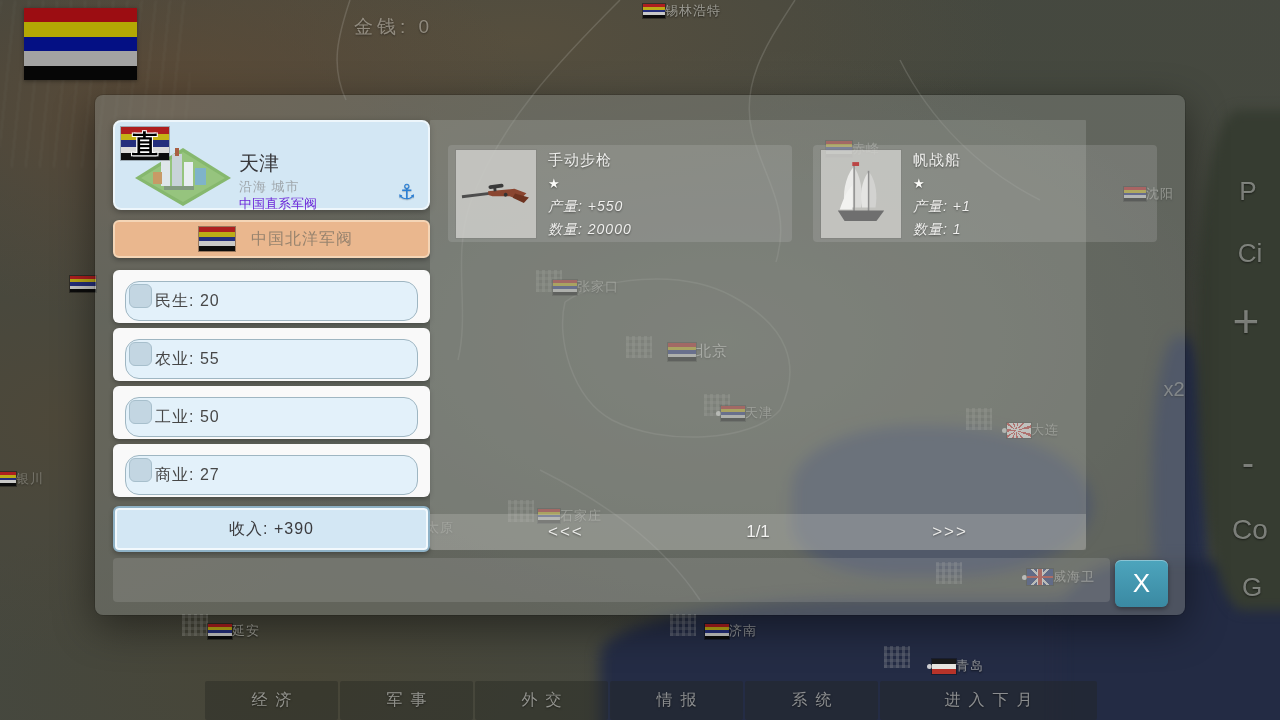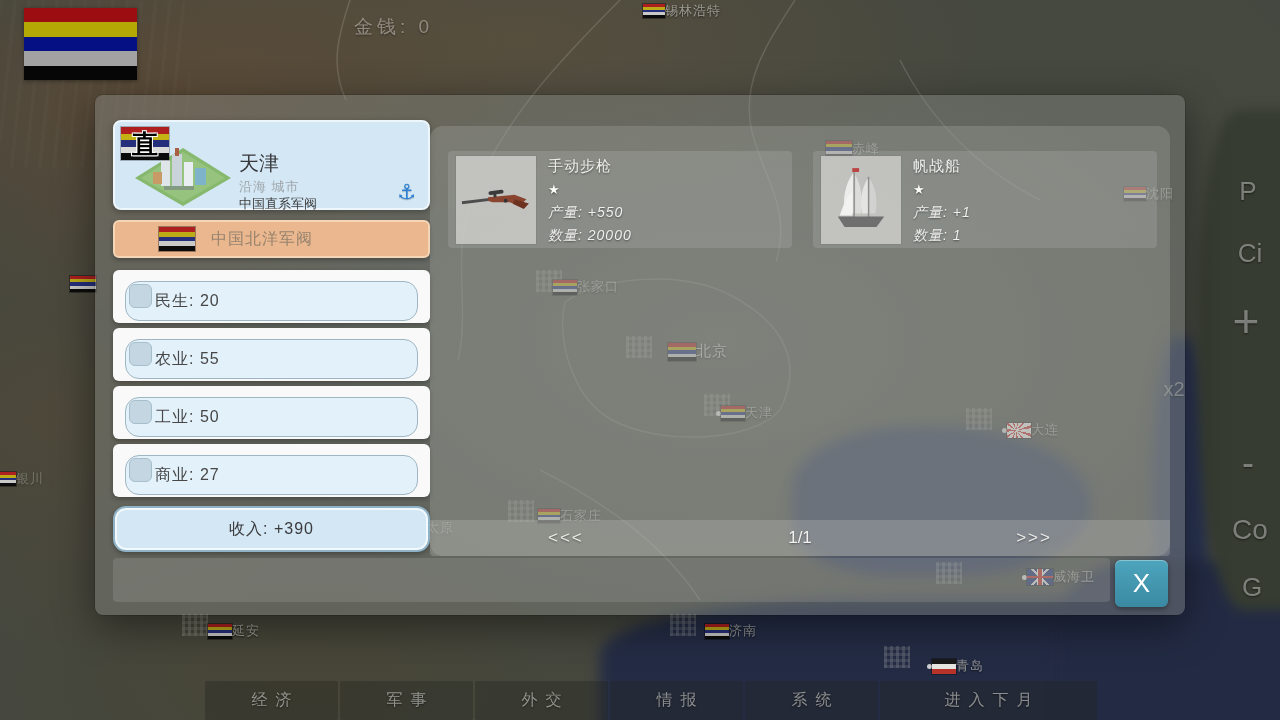--- a/index.html
+++ b/index.html
@@ -77,41 +77,41 @@
     background:#d3e7f4;border:2px solid #edf6fb;border-radius:8px;
     box-shadow:0 2px 6px rgba(0,0,0,.3);cursor:pointer;}
   .city-flag{position:absolute;left:6px;top:5px;width:48px;height:33px;z-index:3;
     background:linear-gradient(#ae1f1f 0 20%, #c4b215 20% 40%, #252f7c 40% 60%, #dcdcda 60% 80%, #0c0c0c 80% 100%);
     box-shadow:0 0 0 1px rgba(0,0,0,.25);display:flex;align-items:center;justify-content:center;}
   .city-flag span{font-size:26px;font-weight:bold;color:#000;line-height:1;
     text-shadow:-1px -1px 0 #fff,1px -1px 0 #fff,-1px 1px 0 #fff,1px 1px 0 #fff;}
   .city-illu{position:absolute;left:16px;top:20px;width:104px;height:68px;}
   .city-name{position:absolute;left:124px;top:28px;font-size:20px;color:#37373a;}
   .city-sub1{position:absolute;left:124px;top:56px;font-size:13px;color:#9fa6ab;letter-spacing:1px;}
-  .city-sub2{position:absolute;left:124px;top:73px;font-size:13px;color:#404040;}
+  .city-sub2{position:absolute;left:124px;top:73px;font-size:13px;color:#6d28d9;}
   .anchor{position:absolute;right:12px;bottom:4px;font-size:21px;color:#2b7fd4;text-shadow:0 1px 1px rgba(0,0,0,.2);}
   .faction-btn{position:absolute;left:18px;top:125px;width:317px;height:38px;
     background:#eab78e;border:2px solid #f4d5b6;border-radius:6px;
-    box-shadow:0 2px 5px rgba(0,0,0,.3);display:flex;align-items:center;padding-left:44px;gap:16px;cursor:pointer;}
+    box-shadow:0 2px 5px rgba(0,0,0,.3);display:flex;align-items:center;padding-left:84px;gap:16px;cursor:pointer;}
   .faction-btn .flag5{width:36px;height:24px;}
   .faction-btn .lbl{font-size:16px;color:#97836e;letter-spacing:1px;}
   .stat-row{position:absolute;left:18px;width:317px;height:53px;background:#f9f9f9;border-radius:6px;
     box-shadow:0 2px 5px rgba(0,0,0,.3);}
   .stat-bar{position:absolute;left:12px;right:12px;top:11px;height:40px;
     background:#e3f1fa;border:1px solid #9fb6c2;border-radius:14px;}
   .stat-handle{position:absolute;left:3px;top:2px;width:23px;height:24px;
     background:#c3d6e2;border:1px solid #a7bfcc;border-radius:6px;}
   .stat-text{position:absolute;left:29px;top:50%;transform:translateY(-50%);font-size:16px;color:#474747;letter-spacing:1px;}
   .income-btn{position:absolute;left:18px;top:411px;width:317px;height:46px;
-    background:#d3e7f4;border:2px solid #8fb2c6;border-radius:13px;
+    background:#d3e7f4;border:2px solid #8fb2c6;border-radius:6px;
     box-shadow:inset 0 0 0 2px #f2f9fd, 0 2px 5px rgba(0,0,0,.3);
     display:flex;align-items:center;justify-content:center;font-size:16px;color:#3b3b3e;letter-spacing:1px;cursor:pointer;}
   
-  .prod-panel{position:absolute;left:335px;top:31px;width:740px;height:430px;
-    background:rgba(170,172,167,.30);border-radius:13px;}
+  .prod-panel{position:absolute;left:335px;top:25px;width:656px;height:430px;
+    background:rgba(170,172,167,.30);border-radius:1px;}
   .prod-item{position:absolute;top:25px;width:344px;height:97px;
     background:rgba(202,202,198,.20);border-radius:4px;cursor:pointer;}
   .prod-item.i0{left:18px;}
   .prod-item.i1{left:383px;}
   .prod-icon{position:absolute;left:8px;top:5px;width:80px;height:88px;
     background:rgba(206,206,202,.82);box-shadow:0 0 0 1px rgba(120,120,118,.35);
     display:flex;align-items:center;justify-content:center;}
   .prod-text{position:absolute;left:100px;top:6px;color:#f0f0ee;text-shadow:0 1px 2px rgba(0,0,0,.45);}
   .prod-name{font-size:15px;margin-bottom:6px;letter-spacing:1px;}
   .prod-stars{font-size:13px;margin-bottom:7px;color:#fbfbf8;}

